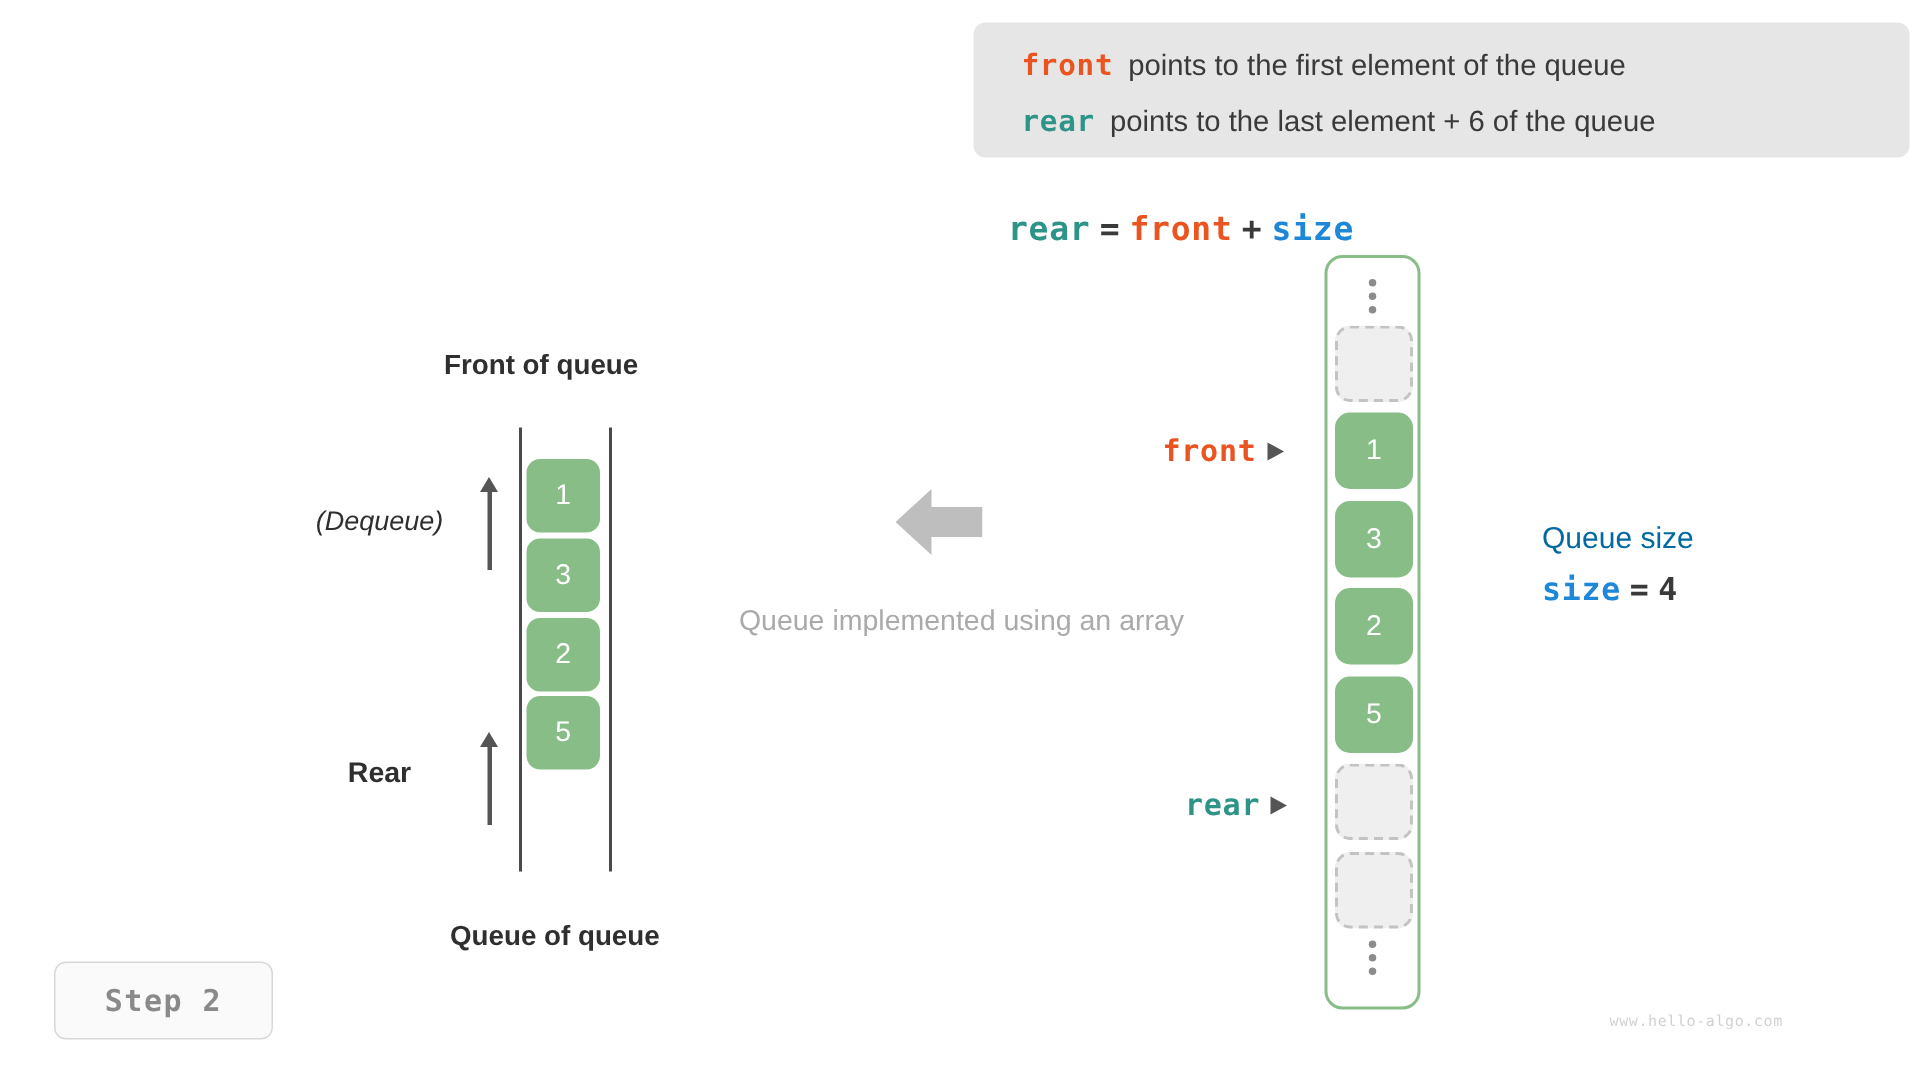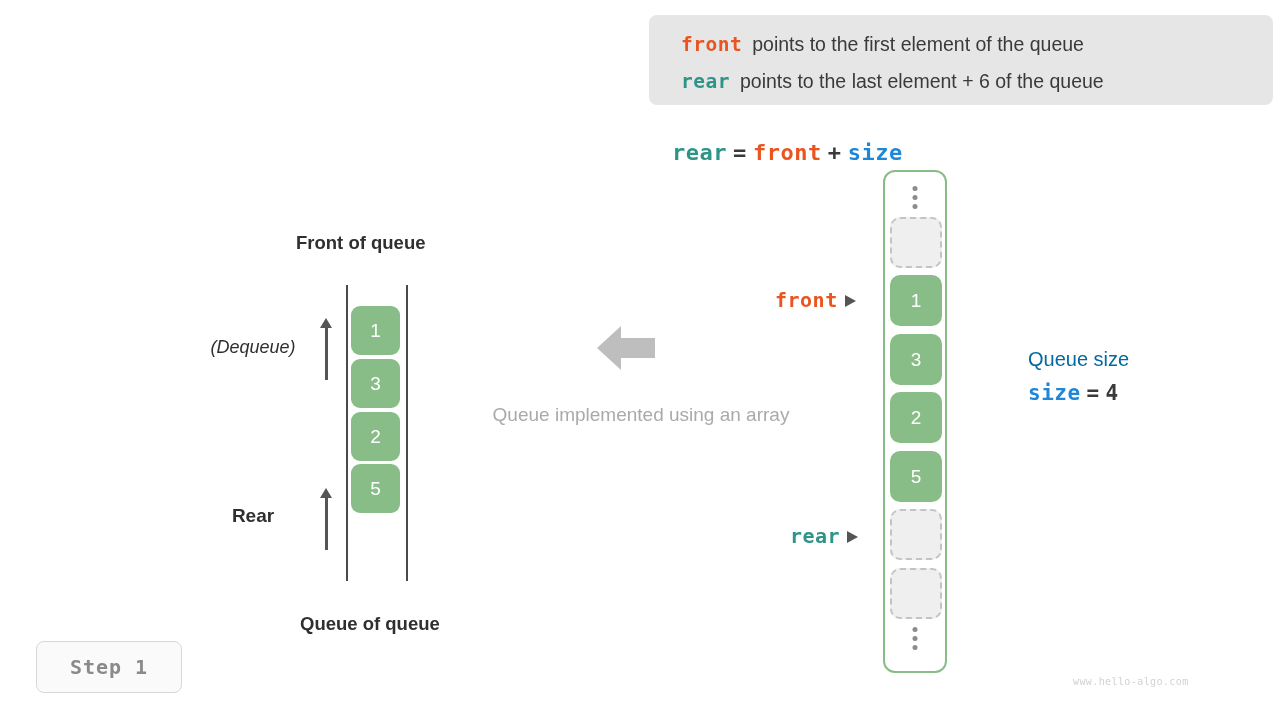--- a/index.html
+++ b/index.html
@@ -374,15 +374,15 @@
 
 <div id="size-info">
   <div class="line1">Queue size</div>
   <div class="line2">
     <span class="mono kw-size">size</span>
     <span class="mono">=</span>
     <span class="mono">4</span>
   </div>
 </div>
 
-<div id="step-badge">Step 1</div>
+<div id="step-badge">Step 2</div>
 
 <div id="watermark">www.hello-algo.com</div>
 
 </body></html>

